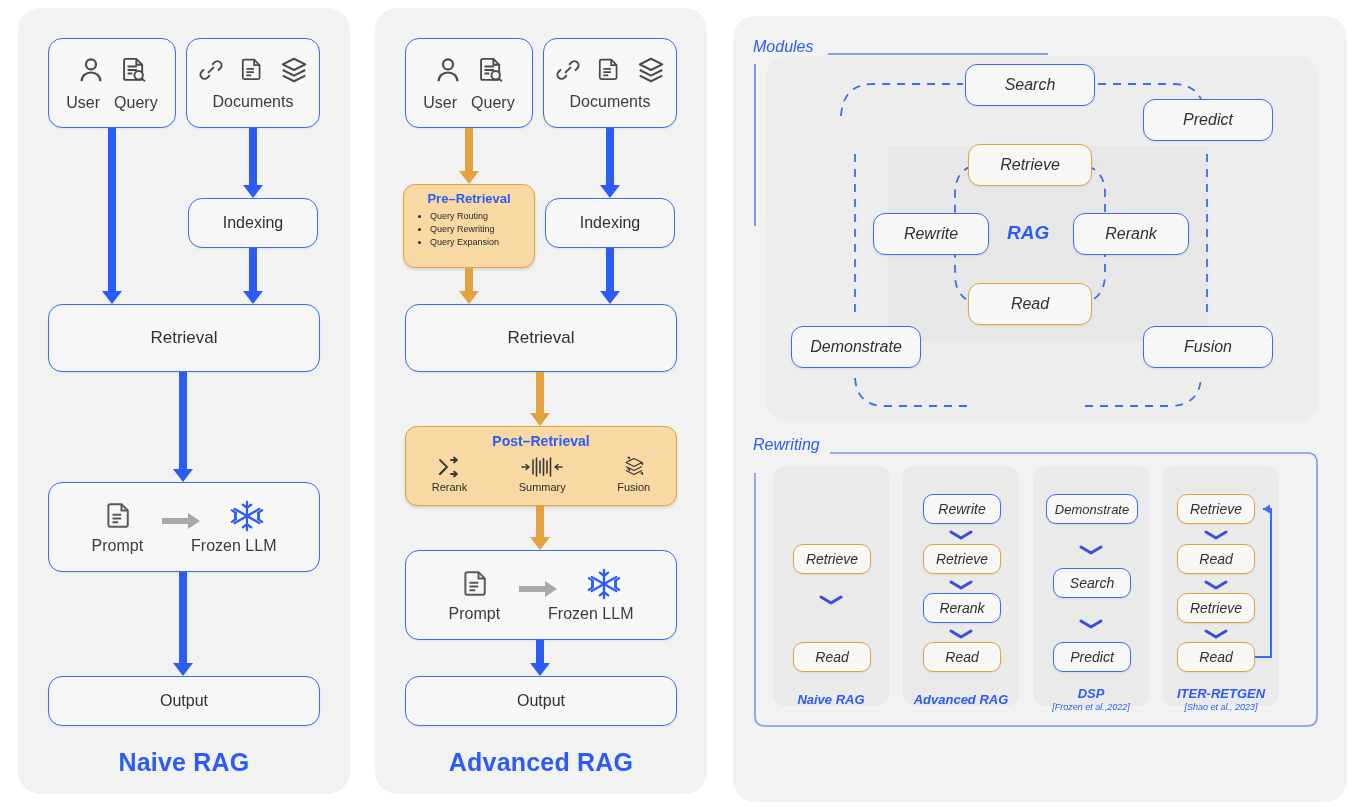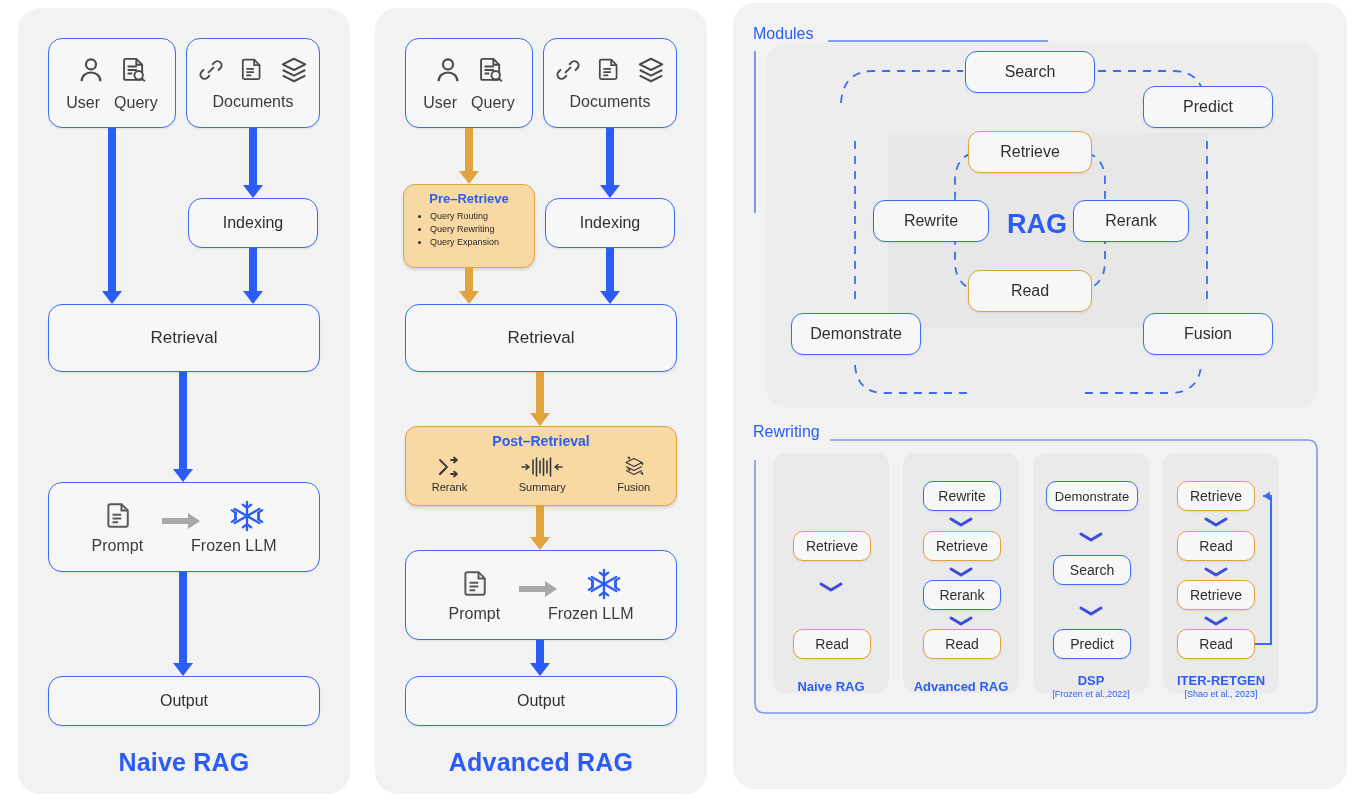--- a/index.html
+++ b/index.html
@@ -8,21 +8,21 @@
     font-family:"Liberation Sans", sans-serif;
     -webkit-font-smoothing:antialiased;
     overflow:hidden;
   }
   .stage{position:relative;width:1365px;height:807px;}
 
   
   .panel{position:absolute;background:#f2f2f3;border-radius:22px;}
   #panel-naive{left:18px;top:8px;width:332px;height:786px;}
   #panel-advanced{left:375px;top:8px;width:332px;height:786px;}
-  #panel-modular{left:733px;top:3px;width:614px;height:786px;}
+  #panel-modular{left:733px;top:16px;width:614px;height:786px;font-style:italic;}
 
   .panel-title{
     position:absolute;width:100%;text-align:center;
     color:#2b5cf5;font-weight:bold;font-size:25px;letter-spacing:.2px;
   }
 
   
   .node{
     position:absolute;box-sizing:border-box;
     background:#f7f7f8;border:1.6px solid #3a6df0;border-radius:12px;
@@ -71,21 +71,21 @@
   .grouplabel{position:absolute;color:#2b5cf5;font-size:16px;}
   .modules-area{position:absolute;background:#ededee;border-radius:22px;}
   .rag-core{position:absolute;background:#e7e7e8;}
 
   .pcol{position:absolute;background:#eaeaeb;border-radius:12px;}
   .pcol-label{position:absolute;width:100%;text-align:center;color:#2b5cf5;
               font-size:13px;font-weight:bold;}
   .pcol-cite{position:absolute;width:100%;text-align:center;color:#2b5cf5;font-size:9px;}
 
   .svg-layer{position:absolute;left:0;top:0;pointer-events:none;}
-  .ragword{position:absolute;color:#2b5cf5;font-weight:bold;font-size:27px;}
+  .ragword{position:absolute;color:#2b5cf5;font-weight:bold;font-size:19px;}
 </style>
 </head>
 <body>
 
 <div class="stage">
 
   <div class="panel" id="panel-naive">
 
     <div class="iconbox" style="left:30px;top:30px;width:128px;height:90px;">
       <div class="icrow">
@@ -235,21 +235,21 @@
     <div class="arrow orange" style="left:83px;top:120px;width:22px;height:56px;">
       <div class="shaft" style="height:43px;"></div>
         <div class="head" style="top:43px;"></div>
     </div>
     <div class="arrow" style="left:224px;top:120px;width:22px;height:70px;">
       <div class="shaft" style="height:57px;"></div>
         <div class="head" style="top:57px;"></div>
     </div>
 
     <div class="ocard" style="left:28px;top:176px;width:132px;height:84px;padding-top:6px;">
-      <div class="oct" style="font-size:13px;">Pre–Retrieve</div>
+      <div class="oct" style="font-size:13px;">Pre–Retrieval</div>
       <ul>
         <li>Query Routing</li>
         <li>Query Rewriting</li>
         <li>Query Expansion</li>
       </ul>
     </div>
 
     <div class="node big" style="left:170px;top:190px;width:130px;height:50px;">Indexing</div>
 
     <div class="arrow orange" style="left:83px;top:260px;width:22px;height:36px;">

